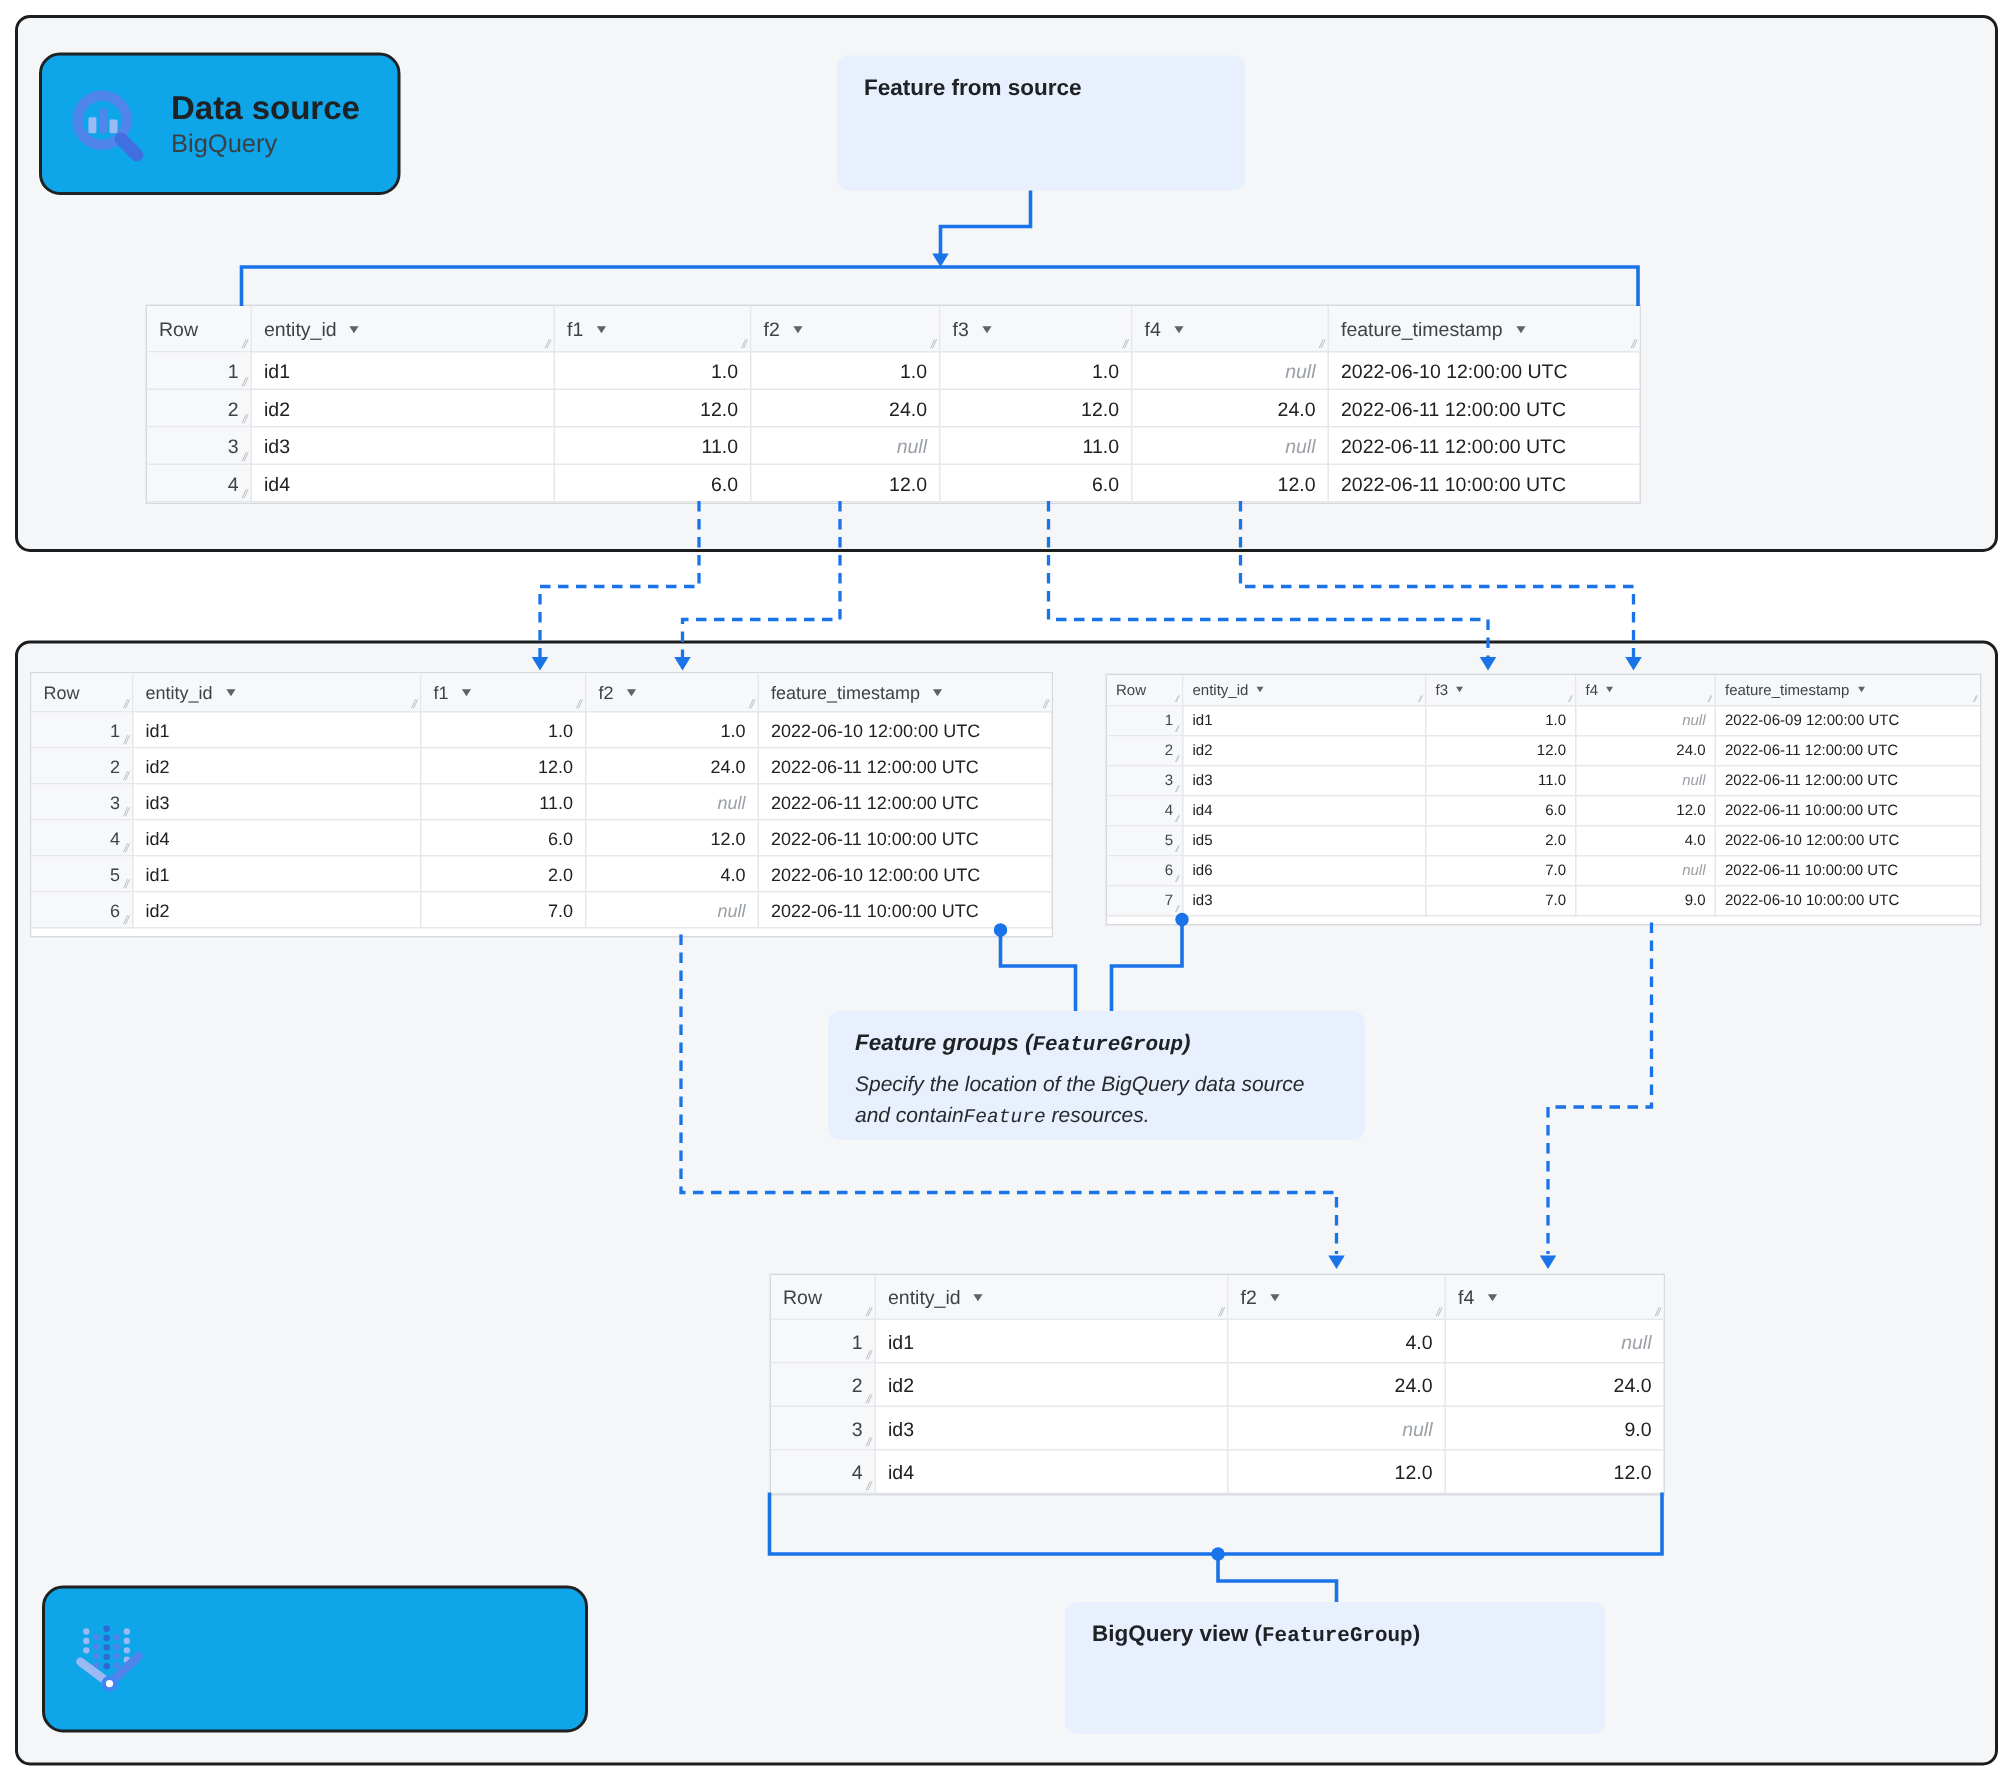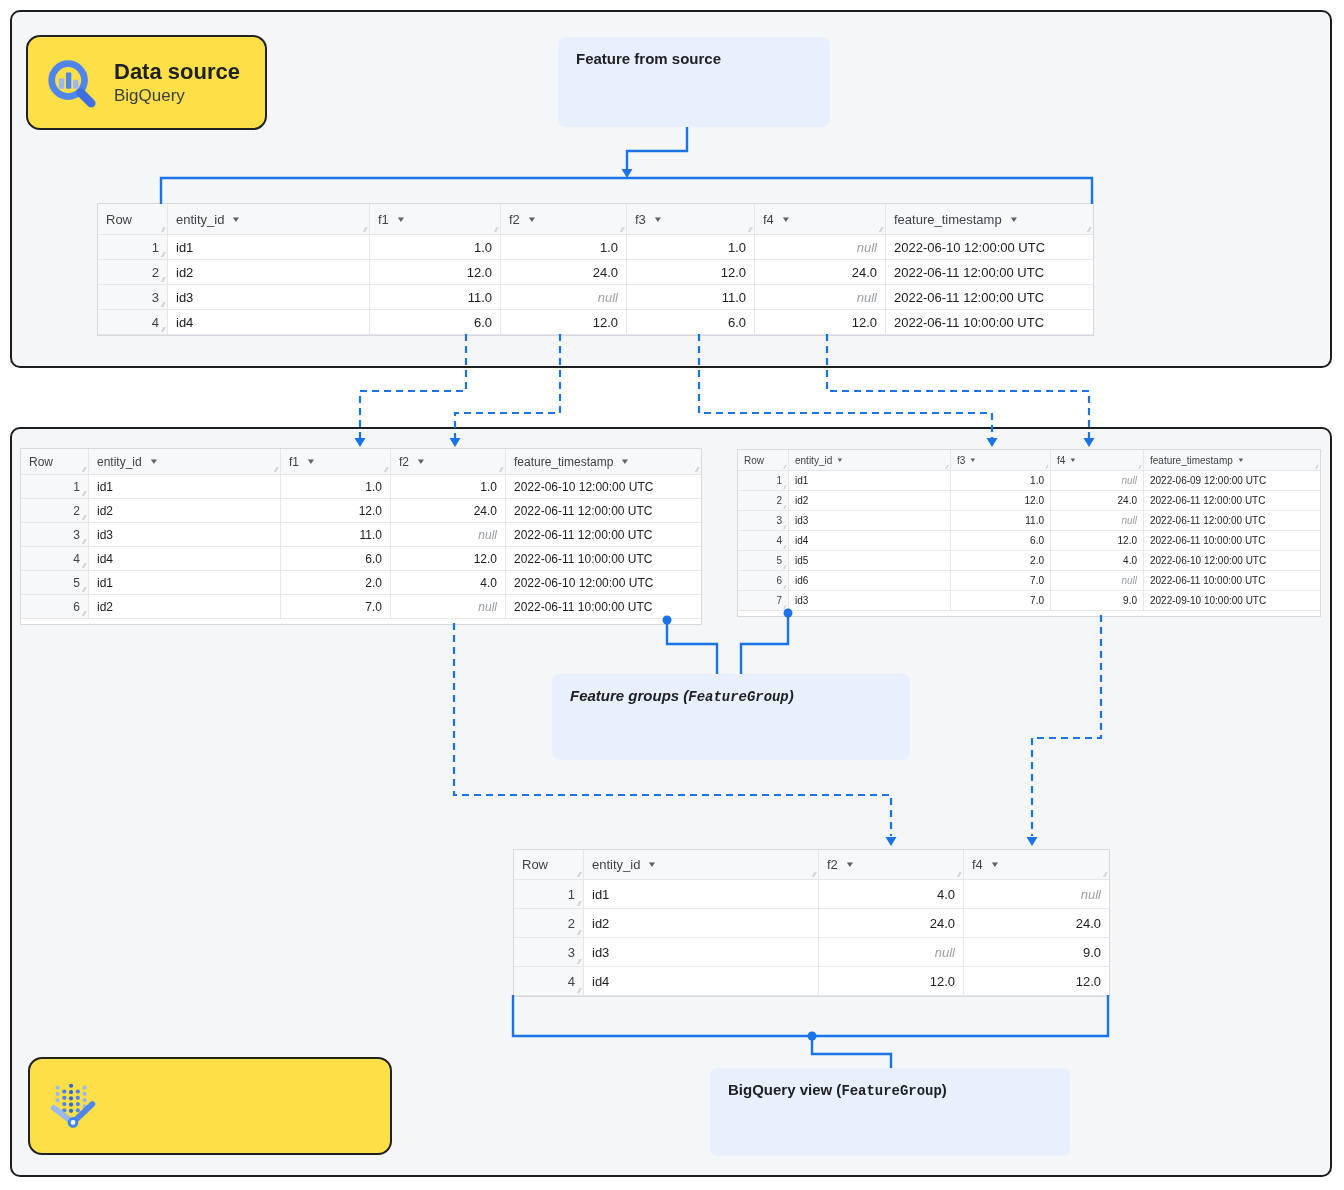--- a/index.html
+++ b/index.html
@@ -7,21 +7,21 @@
     width:1344px;height:1190px;position:relative;background:#ffffff;
     font-family:"Liberation Sans","DejaVu Sans",sans-serif;color:#202124;
     overflow:hidden;
   }
   .mono{font-family:"Liberation Mono","DejaVu Sans Mono",monospace;font-size:.93em;}
   
   .section{position:absolute;border:2px solid #1b1d1f;border-radius:10px;background:#f4f6f8;box-sizing:border-box;}
   #sec-top{left:10px;top:10px;width:1322px;height:358px;}
   #sec-bottom{left:10px;top:427px;width:1322px;height:750px;}
   
-  .card{position:absolute;background:#fde047;border:2px solid #1f2123;border-radius:14px;
+  .card{position:absolute;background:#0ea5e9;border:2px solid #1f2123;border-radius:14px;
         display:flex;align-items:center;gap:16px;padding:0 16px;box-sizing:border-box;z-index:5;}
   #card-ds{left:26px;top:35px;width:241px;height:95px;}
   #card-vx{left:28px;top:1057px;width:364px;height:98px;}
   .card-title{font-size:22px;font-weight:700;color:#202124;line-height:1.15;}
   .card-sub{font-size:17px;color:#3c4043;margin-top:2px;}
   
   .callout{position:absolute;background:#e8f0fe;border-radius:8px;padding:13px 18px;box-sizing:border-box;z-index:5;}
   .callout h4{margin:0 0 7px 0;font-size:15px;font-weight:700;color:#202124;}
   .callout p{margin:0;font-size:14px;color:#27292c;line-height:1.5;}
   #co-fds{left:558px;top:37px;width:272px;height:90px;}
@@ -105,20 +105,21 @@
     <path d="M28 45 L48 26" stroke="#5086ec" stroke-width="6" stroke-linecap="round" fill="none"></path>
     <circle cx="28" cy="45" r="4" fill="#ffffff" stroke="#4285f4" stroke-width="3"></circle>
   </svg>
 </div>
 
 <div class="callout" id="co-fds">
   <h4><span>Feature from source</span></h4>
 </div>
 <div class="callout" id="co-fg">
   <h4><span>Feature groups (</span><span class="mono">FeatureGroup</span><span>)</span></h4>
+  <p><span>Specify the location of the BigQuery data source and contain</span><span class="mono">Feature</span><span> resources.</span></p>
 </div>
 <div class="callout" id="co-fv">
   <h4><span>BigQuery view (</span><span class="mono">FeatureGroup</span><span>)</span></h4>
 </div>
 
 <div class="tbl" id="tbl-source">
     <div class="r hr">
       <div class="c h" style="width: 70px;">
         <span>Row</span>
         <span class="handle">//</span>
@@ -329,21 +330,21 @@
       <div class="c" style="width: 162px;">id6</div>
       <div class="c num" style="width: 100px;">7.0</div>
       <div class="c null" style="width: 93px;">null</div>
       <div class="c" style="width: 176px;">2022-06-11 10:00:00 UTC</div>
     </div>
     <div class="r dr">
       <div class="c rownum" style="width: 51px;">7<span class="handle">//</span></div>
       <div class="c" style="width: 162px;">id3</div>
       <div class="c num" style="width: 100px;">7.0</div>
       <div class="c num" style="width: 93px;">9.0</div>
-      <div class="c" style="width: 176px;">2022-09-10 10:00:00 UTC</div>
+      <div class="c" style="width: 176px;">2022-06-10 10:00:00 UTC</div>
     </div>
     <div class="strip"></div>
   </div>
 <div class="tbl" id="tbl-view">
     <div class="r hr">
       <div class="c h" style="width: 70px;">
         <span>Row</span>
         <span class="handle">//</span>
       </div>
       <div class="c h" style="width: 235px;">

